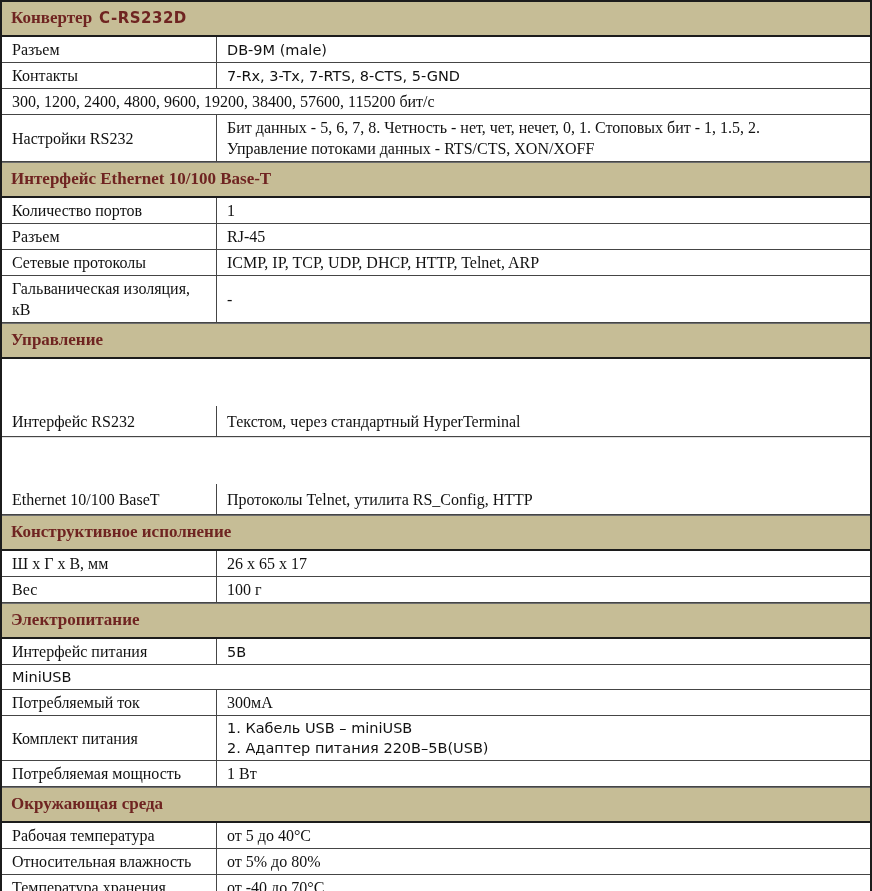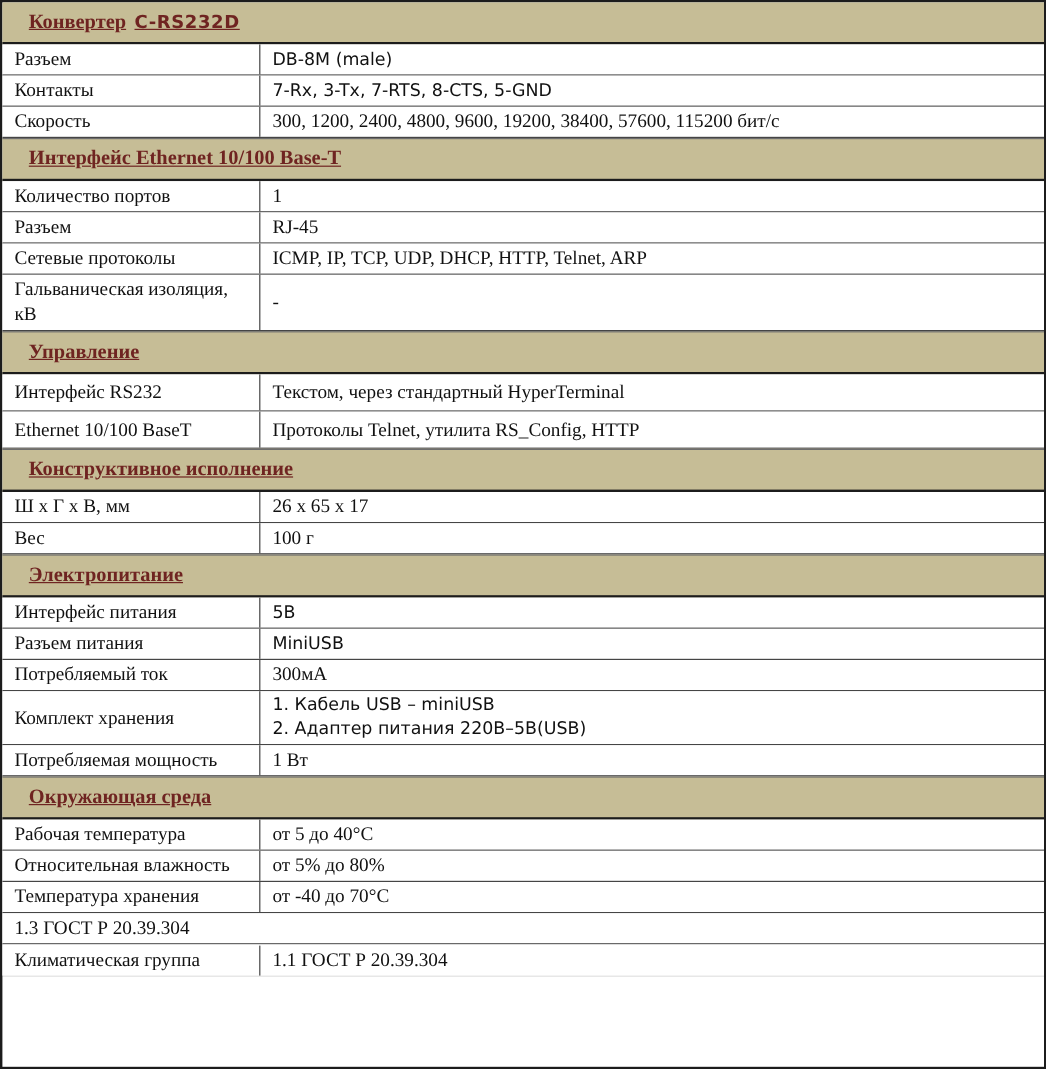--- a/index.html
+++ b/index.html
@@ -16,24 +16,23 @@
     box-sizing:border-box;
     border:2px solid var(--heavy);
     background:#fff;
   }
   .section-header{
     background:var(--header-bg);
     color:var(--header-fg);
     font-weight:bold;
     font-size:17px;
     line-height:20px;
-    padding:6px 10px 7px 22px;
+    padding:6px 10px 7px 9px;
     border-top:1px solid #6d6d6d;
     border-bottom:2px solid var(--heavy);
-    text-decoration:underline;
   }
   .spec-table > .section-header:first-child{border-top:none;}
   .section-title{font-weight:bold;}
   .section-accent{
     font-family:"DejaVu Sans", sans-serif;
     font-size:15px;
     margin-left:7px;
     letter-spacing:0.5px;
   }
   .row{
@@ -63,41 +62,45 @@
     flex:1 1 auto;
     padding:2px 12px 2px 10px;
     white-space:pre-line;
   }
   .cell.value.sans{
     font-family:"DejaVu Sans", sans-serif;
     font-size:14.5px;
     line-height:20px;
   }
   
-  .section-2 .row{min-height:31px;}
+  .section-2 .row{min-height:31px;margin-top:47px;}
   
   .section-5 .row{min-height:26px;align-items:center;}
 </style>
 </head>
 <body>
 
 <div class="spec-table">
     <div class="section-header"><span class="section-title">Конвертер</span><span class="section-accent">C-RS232D</span></div>
     <div class="section section-0">
       <div class="row">
         <div class="cell label">Разъем</div>
-        <div class="cell value sans">DB-8M (male)</div>
+        <div class="cell value sans">DB-9M (male)</div>
       </div>
       <div class="row">
         <div class="cell label">Контакты</div>
         <div class="cell value sans">7-Rx, 3-Tx, 7-RTS, 8-CTS, 5-GND</div>
       </div>
       <div class="row">
-        <div class="cell label">Скорость</div>
         <div class="cell value">300, 1200, 2400, 4800, 9600, 19200, 38400, 57600, 115200 бит/с</div>
+      </div>
+      <div class="row">
+        <div class="cell label">Настройки RS232</div>
+        <div class="cell value">Бит данных - 5, 6, 7, 8.  Четность - нет, чет, нечет, 0, 1. Стоповых бит - 1, 1.5, 2.
+Управление потоками данных - RTS/CTS, XON/XOFF</div>
       </div>
     </div>
     <div class="section-header"><span class="section-title">Интерфейс Ethernet 10/100 Base-T</span></div>
     <div class="section section-1">
       <div class="row">
         <div class="cell label">Количество портов</div>
         <div class="cell value">1</div>
       </div>
       <div class="row">
         <div class="cell label">Разъем</div>
@@ -134,29 +137,28 @@
         <div class="cell value">100 г</div>
       </div>
     </div>
     <div class="section-header"><span class="section-title">Электропитание</span></div>
     <div class="section section-4">
       <div class="row">
         <div class="cell label">Интерфейс питания</div>
         <div class="cell value sans">5В</div>
       </div>
       <div class="row">
-        <div class="cell label">Разъем питания</div>
         <div class="cell value sans">MiniUSB</div>
       </div>
       <div class="row">
         <div class="cell label">Потребляемый ток</div>
         <div class="cell value">300мА</div>
       </div>
       <div class="row">
-        <div class="cell label">Комплект хранения</div>
+        <div class="cell label">Комплект питания</div>
         <div class="cell value sans">1. Кабель USB – miniUSB
 2. Адаптер питания 220В–5В(USB)</div>
       </div>
       <div class="row">
         <div class="cell label">Потребляемая мощность</div>
         <div class="cell value">1 Вт</div>
       </div>
     </div>
     <div class="section-header"><span class="section-title">Окружающая среда</span></div>
     <div class="section section-5">

